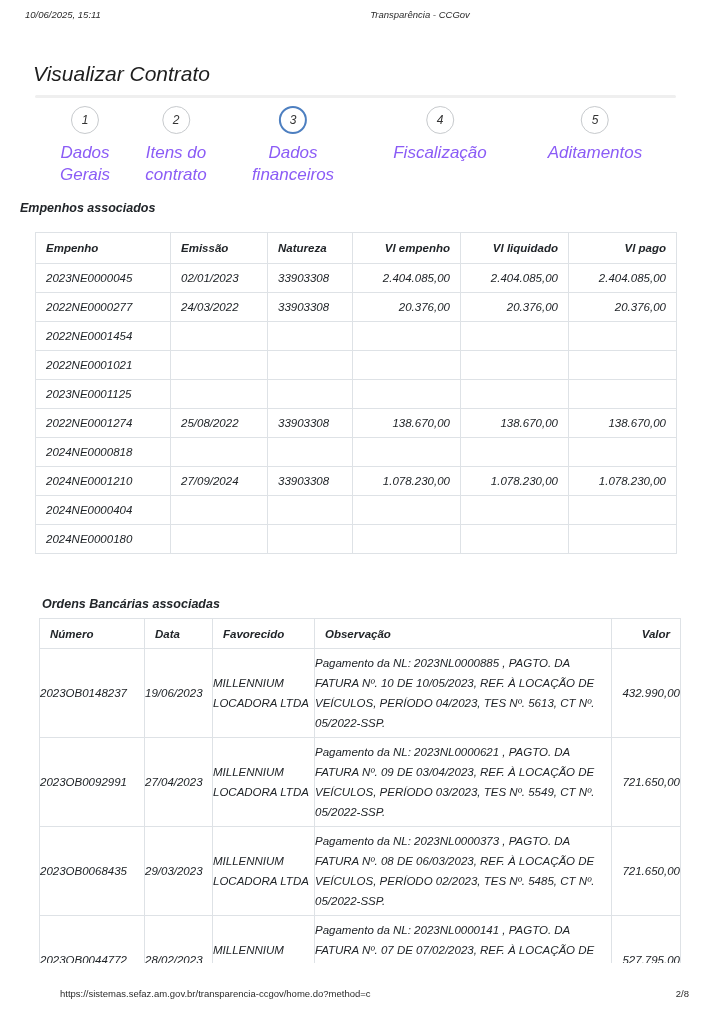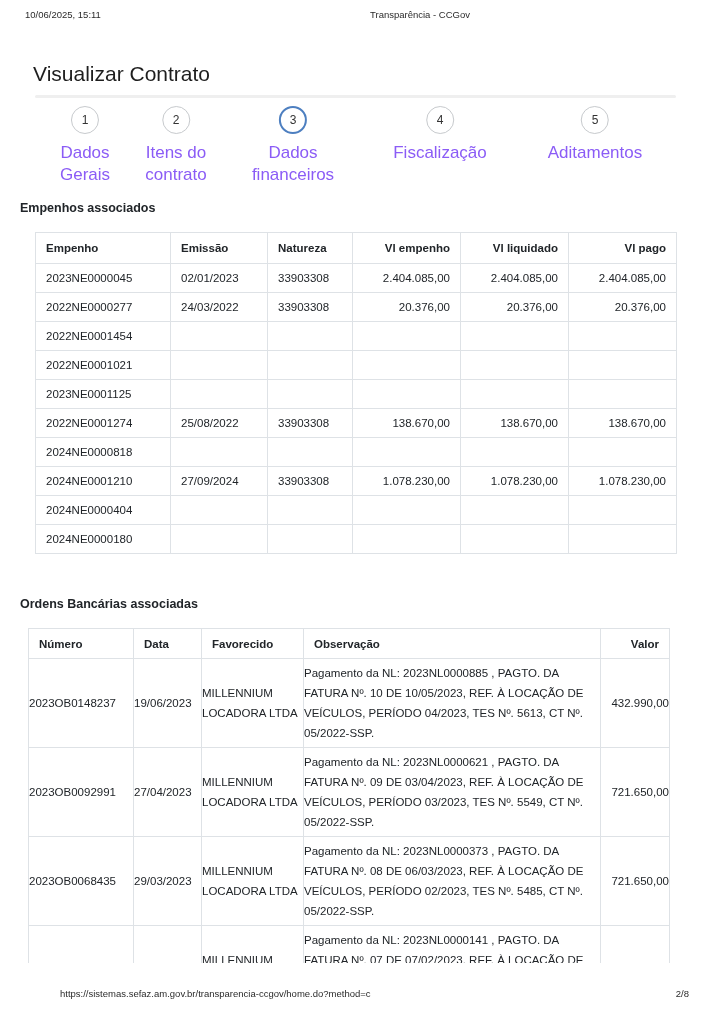--- a/index.html
+++ b/index.html
@@ -4,21 +4,21 @@
 <style>
   * { margin:0; padding:0; box-sizing:border-box; }
   html,body { background:#fff; }
   body {
     font-family: "Liberation Sans", "DejaVu Sans", sans-serif;
     color:#212529;
     width:711px; height:1024px;
     position:relative; overflow:hidden;
   }
   .page { position:absolute; inset:0; background:#fff; }
-  .content-clip { position:absolute; top:0; left:0; width:682px; height:963px; overflow:hidden; }
+  .content-clip { position:absolute; top:0; left:0; width:682px; height:963px; overflow:hidden;font-style:italic; }
 
   
   .print-header-datetime { position:absolute; top:9px; left:25px; font-size:9.5px; color:#2b2b2b; }
   .print-header-title { position:absolute; top:9px; left:420px; transform:translateX(-50%); font-size:9.5px; color:#2b2b2b; white-space:nowrap; }
 
   
   .page-title { position:absolute; top:62px; left:33px; font-size:21px; font-weight:400; color:#1e1e1e; }
 
   .title-divider { position:absolute; top:95px; left:35px; width:641px; height:3px; background:#efefef; border-radius:2px; }
 
@@ -31,33 +31,33 @@
     border:1px solid #c7cacd; background:#fff;
     display:flex; align-items:center; justify-content:center;
     font-size:12px; color:#333;
   }
   .step.active .step-circle { border:2px solid #4d7fc0; }
   .step-label { margin-top:8px; font-size:17px; line-height:22px; text-align:center; color:#8b5cf6; white-space:nowrap; }
 
   
   .section-heading { position:absolute; left:20px; font-size:12.5px; font-weight:700; color:#212529; }
   .heading-empenhos { top:201px; }
-  .heading-ordens { top:597px; }
+  .heading-ordens { top:597px;margin-left:22px; }
 
   
   table { border-collapse:collapse; table-layout:fixed; background:#fff; }
   th, td { border:1px solid #dee2e6; font-size:11.5px; color:#212529; padding:4px 10px; vertical-align:middle; overflow:hidden; }
   th { font-weight:700; text-align:left; }
   .num { text-align:right; }
 
   .empenhos-table { position:absolute; top:232px; left:35px; width:641px;padding-left:40px; }
   .empenhos-table th { height:31px; }
   .empenhos-table td { height:29px; }
 
-  .ordens-table { position:absolute; top:618px; left:28px; width:641px;margin-top:10px; }
+  .ordens-table { position:absolute; top:618px; left:39px; width:641px; }
   .ordens-table th { height:30px; }
   .ordens-table td { line-height:20px; padding:4px 0; }
   .ordens-table td.obs { line-height:20px; }
 
   
   .print-footer-url { position:absolute; top:988px; left:25px; font-size:9.5px; color:#2b2b2b;margin-left:35px; }
   .print-footer-page { position:absolute; top:988px; right:22px; font-size:9.5px; color:#2b2b2b; }
 </style>
 </head>
 <body>

